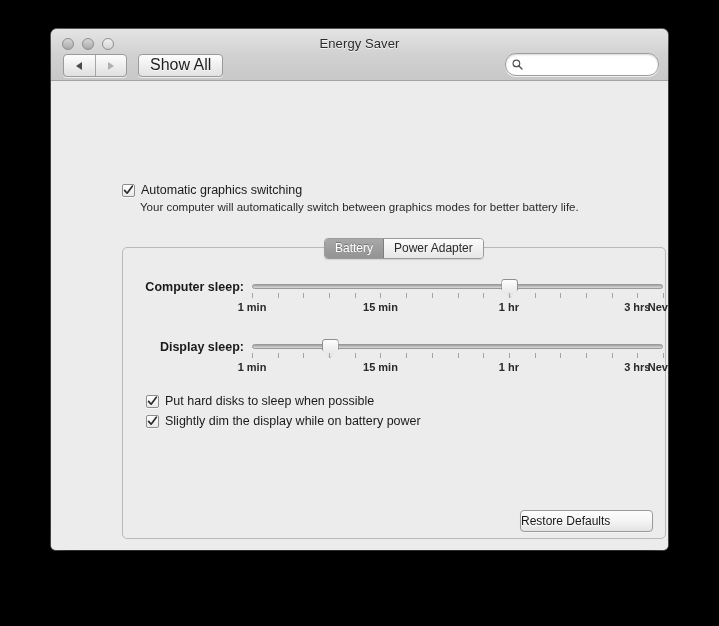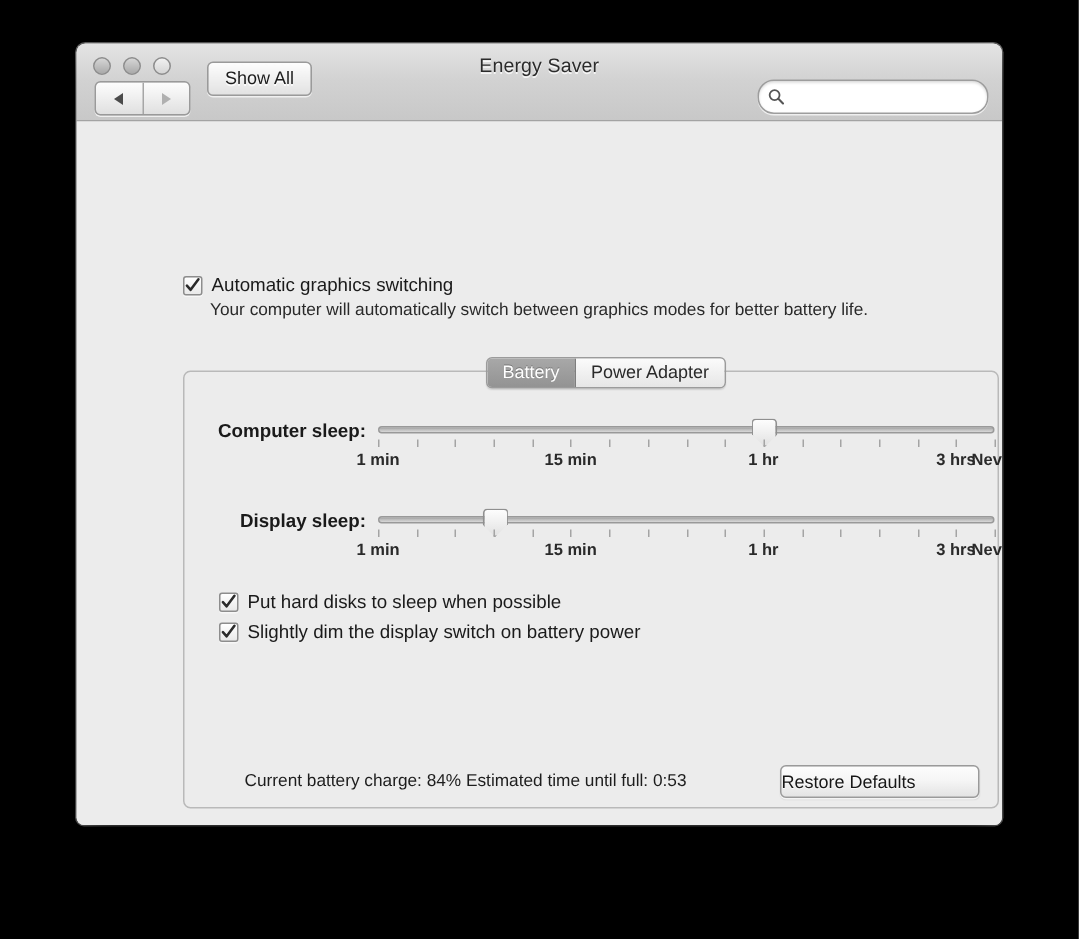--- a/index.html
+++ b/index.html
@@ -85,25 +85,25 @@
     width: 0; height: 0;
     border-top: 4.5px solid transparent;
     border-bottom: 4.5px solid transparent;
   }
   .tri-l { border-right: 6px solid #4a4a4a; }
   .tri-r { border-left: 6px solid #b0b0b0; }
 
   #showall {
     position: absolute;
     left: 87px;
-    top: 12px;
+    top: 25px;
     height: 21px;
     padding: 0 11px;
     line-height: 20px;
-    font-size: 12px;
+    font-size: 16px;
     color: #1d1d1d;
     border: 1px solid #9a9a9a;
     border-radius: 4px;
     background: linear-gradient(to bottom, #fdfdfd, #e2e2e2);
     box-shadow: 0 1px 0 rgba(255,255,255,0.7);
     text-shadow: 0 1px 0 rgba(255,255,255,0.8);
   }
 
   #searchwrap {
     position: absolute;
@@ -436,21 +436,20 @@
       </span>
       <span class="check-label">Put hard disks to sleep when possible</span>
     </div>
 
     <div id="chk-dim" class="check-row">
       <span class="cbox">
         <svg width="11" height="11" viewBox="0 0 11 11">
           <path d="M1.6 5.4 L4.1 8.2 L9.3 1.2" fill="none" stroke="#2b2b2b" stroke-width="1.7" stroke-linecap="round" stroke-linejoin="round"></path>
         </svg>
       </span>
-      <span class="check-label">Slightly dim the display switch on battery power</span>
-    </div>
-
-    <div id="battery-status">Current battery charge: 84%  Estimated time until full: 0:53</div>
+      <span class="check-label">Slightly dim the display while on battery power</span>
+    </div>
+
 
     <div id="restore-defaults" class="pushbtn">Restore Defaults</div>
 
   </div>
 </div>
 
 </body></html>

